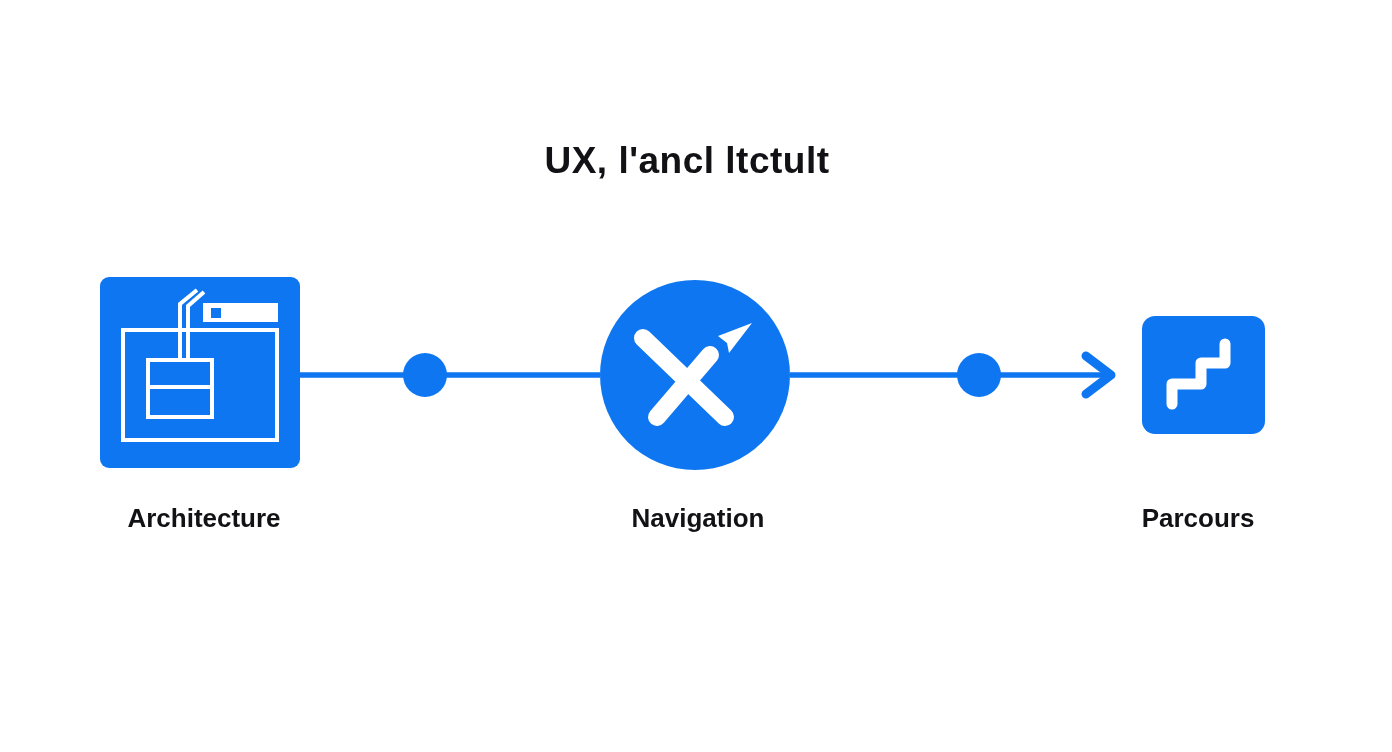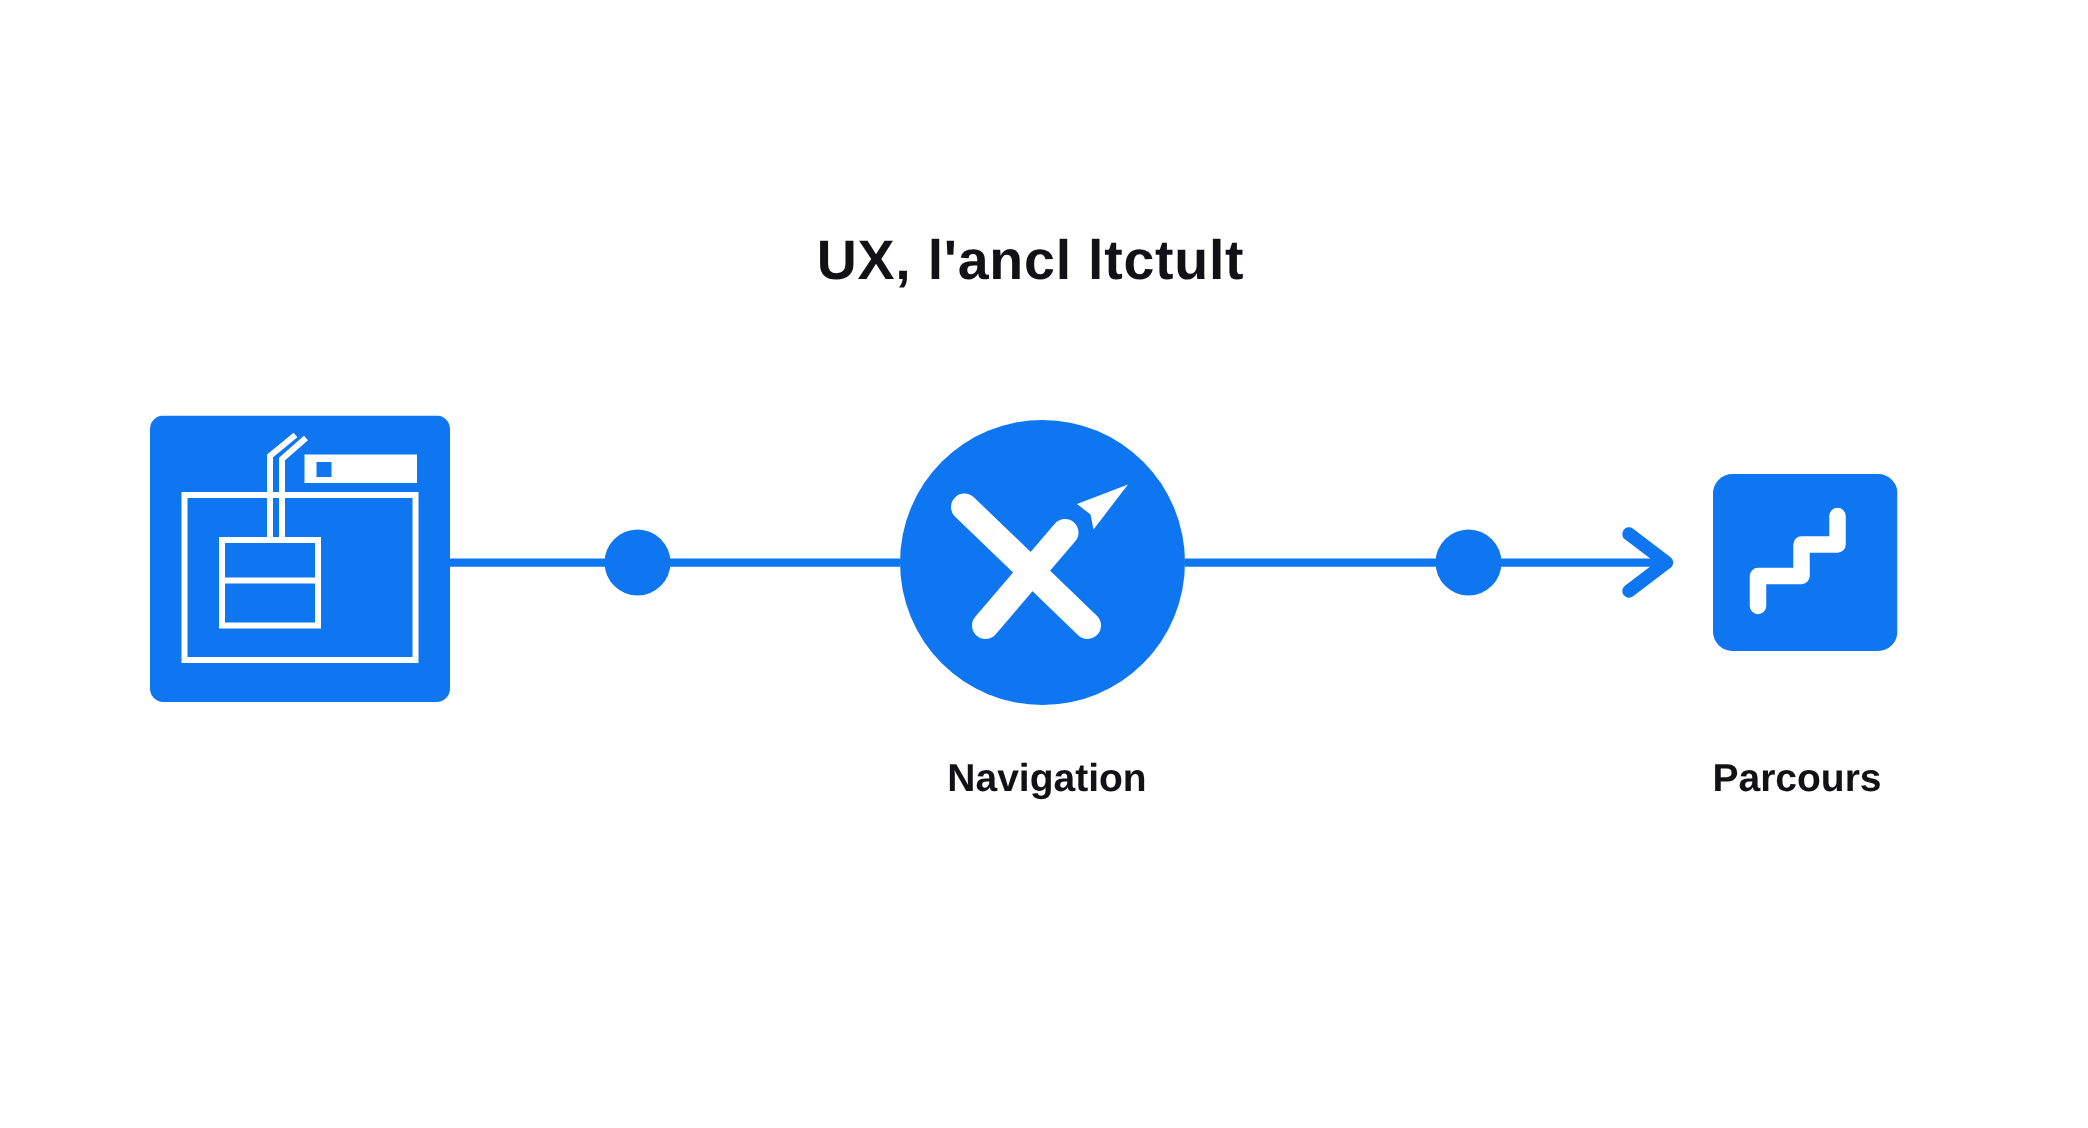--- a/index.html
+++ b/index.html
@@ -12,21 +12,21 @@
   html,body{background:var(--bg);}
   .stage{
     position:relative;
     width:1392px;height:752px;
     background:var(--bg);
     overflow:hidden;
     font-family:"Liberation Sans","DejaVu Sans",sans-serif;
   }
   .title{
     position:absolute;
-    left:687px;top:153px;
+    left:687px;top:140px;
     transform:translateX(-50%);
     font-size:37px;
     font-weight:bold;
     letter-spacing:0.5px;
     color:var(--text);
     white-space:nowrap;
   }
   .connector-layer{
     position:absolute;left:0;top:0;width:1392px;height:752px;
   }
@@ -94,16 +94,17 @@
     </svg>
   </div>
 
   <div class="node node-parcours">
     <svg viewBox="0 0 123 118" aria-hidden="true">
       <rect class="icon-bg" x="0" y="0" width="123" height="118" rx="13"></rect>
       <polyline class="stairs" points="30,88 30,68 59,68 59,47 83,47 83,28"></polyline>
     </svg>
   </div>
 
+  <div class="node-label label-architecture">Architecture</div>
   <div class="node-label label-navigation">Navigation</div>
   <div class="node-label label-parcours">Parcours</div>
 
 </div>
 
 </body></html>

